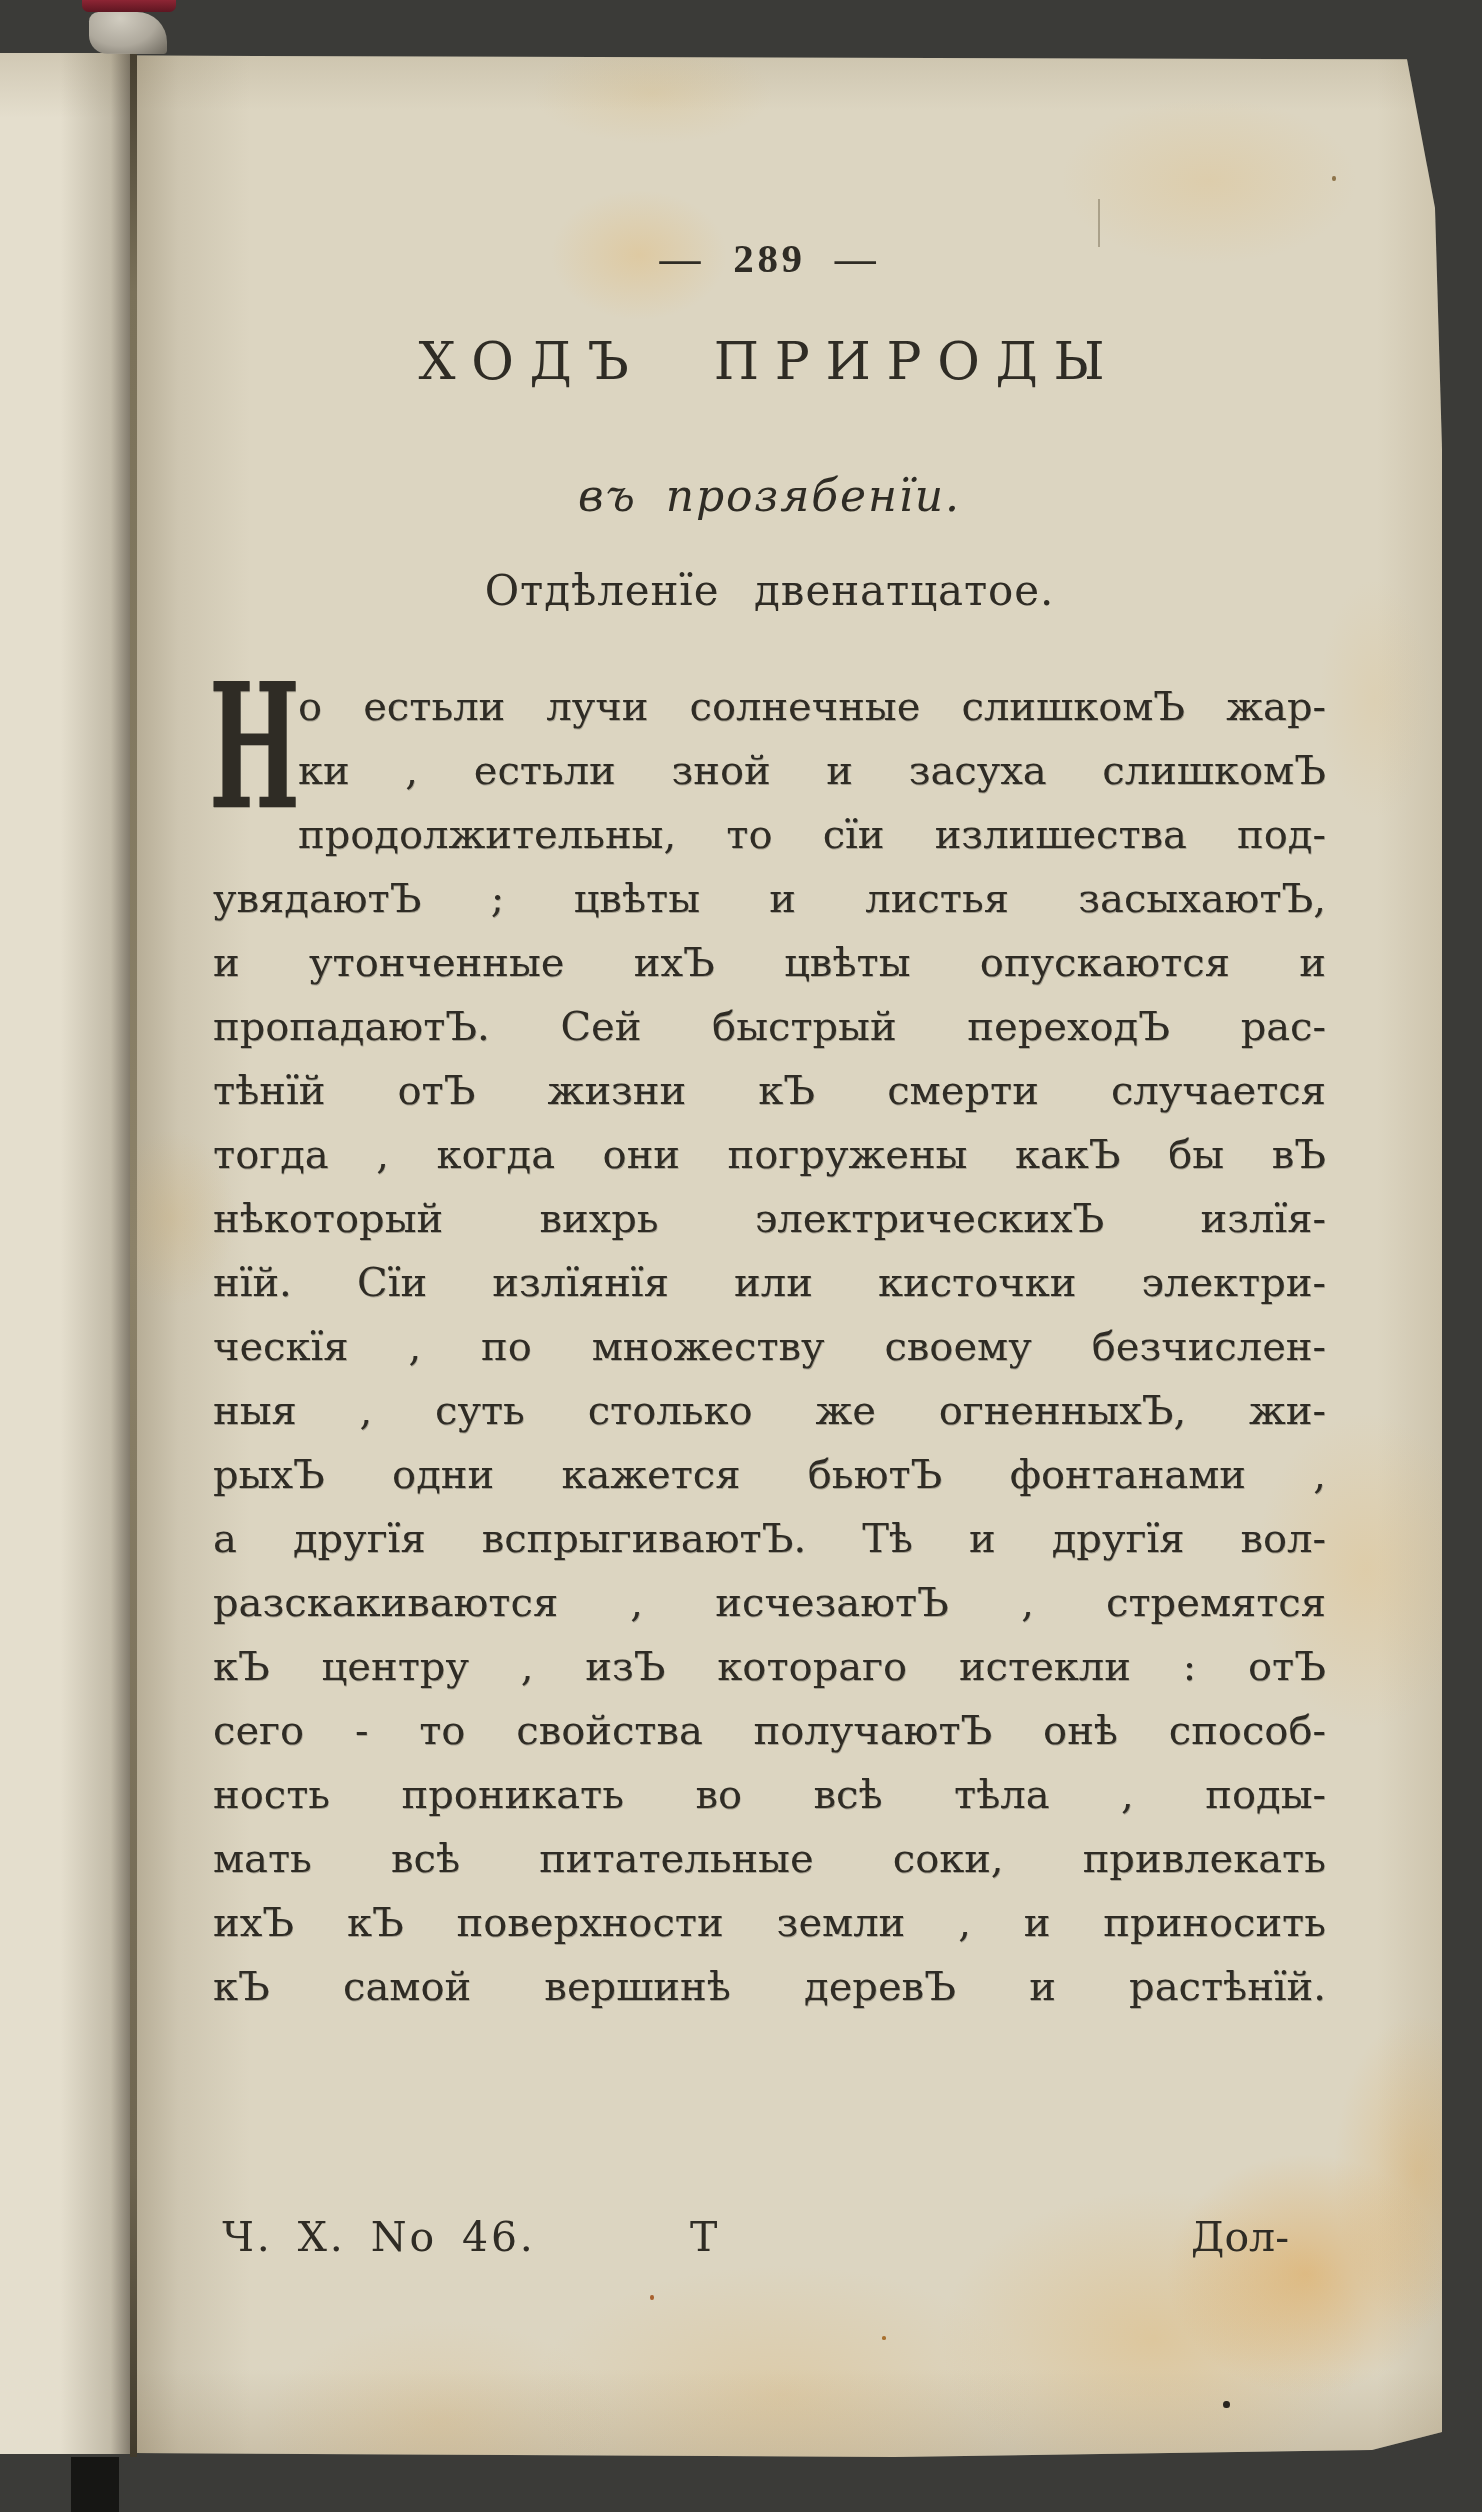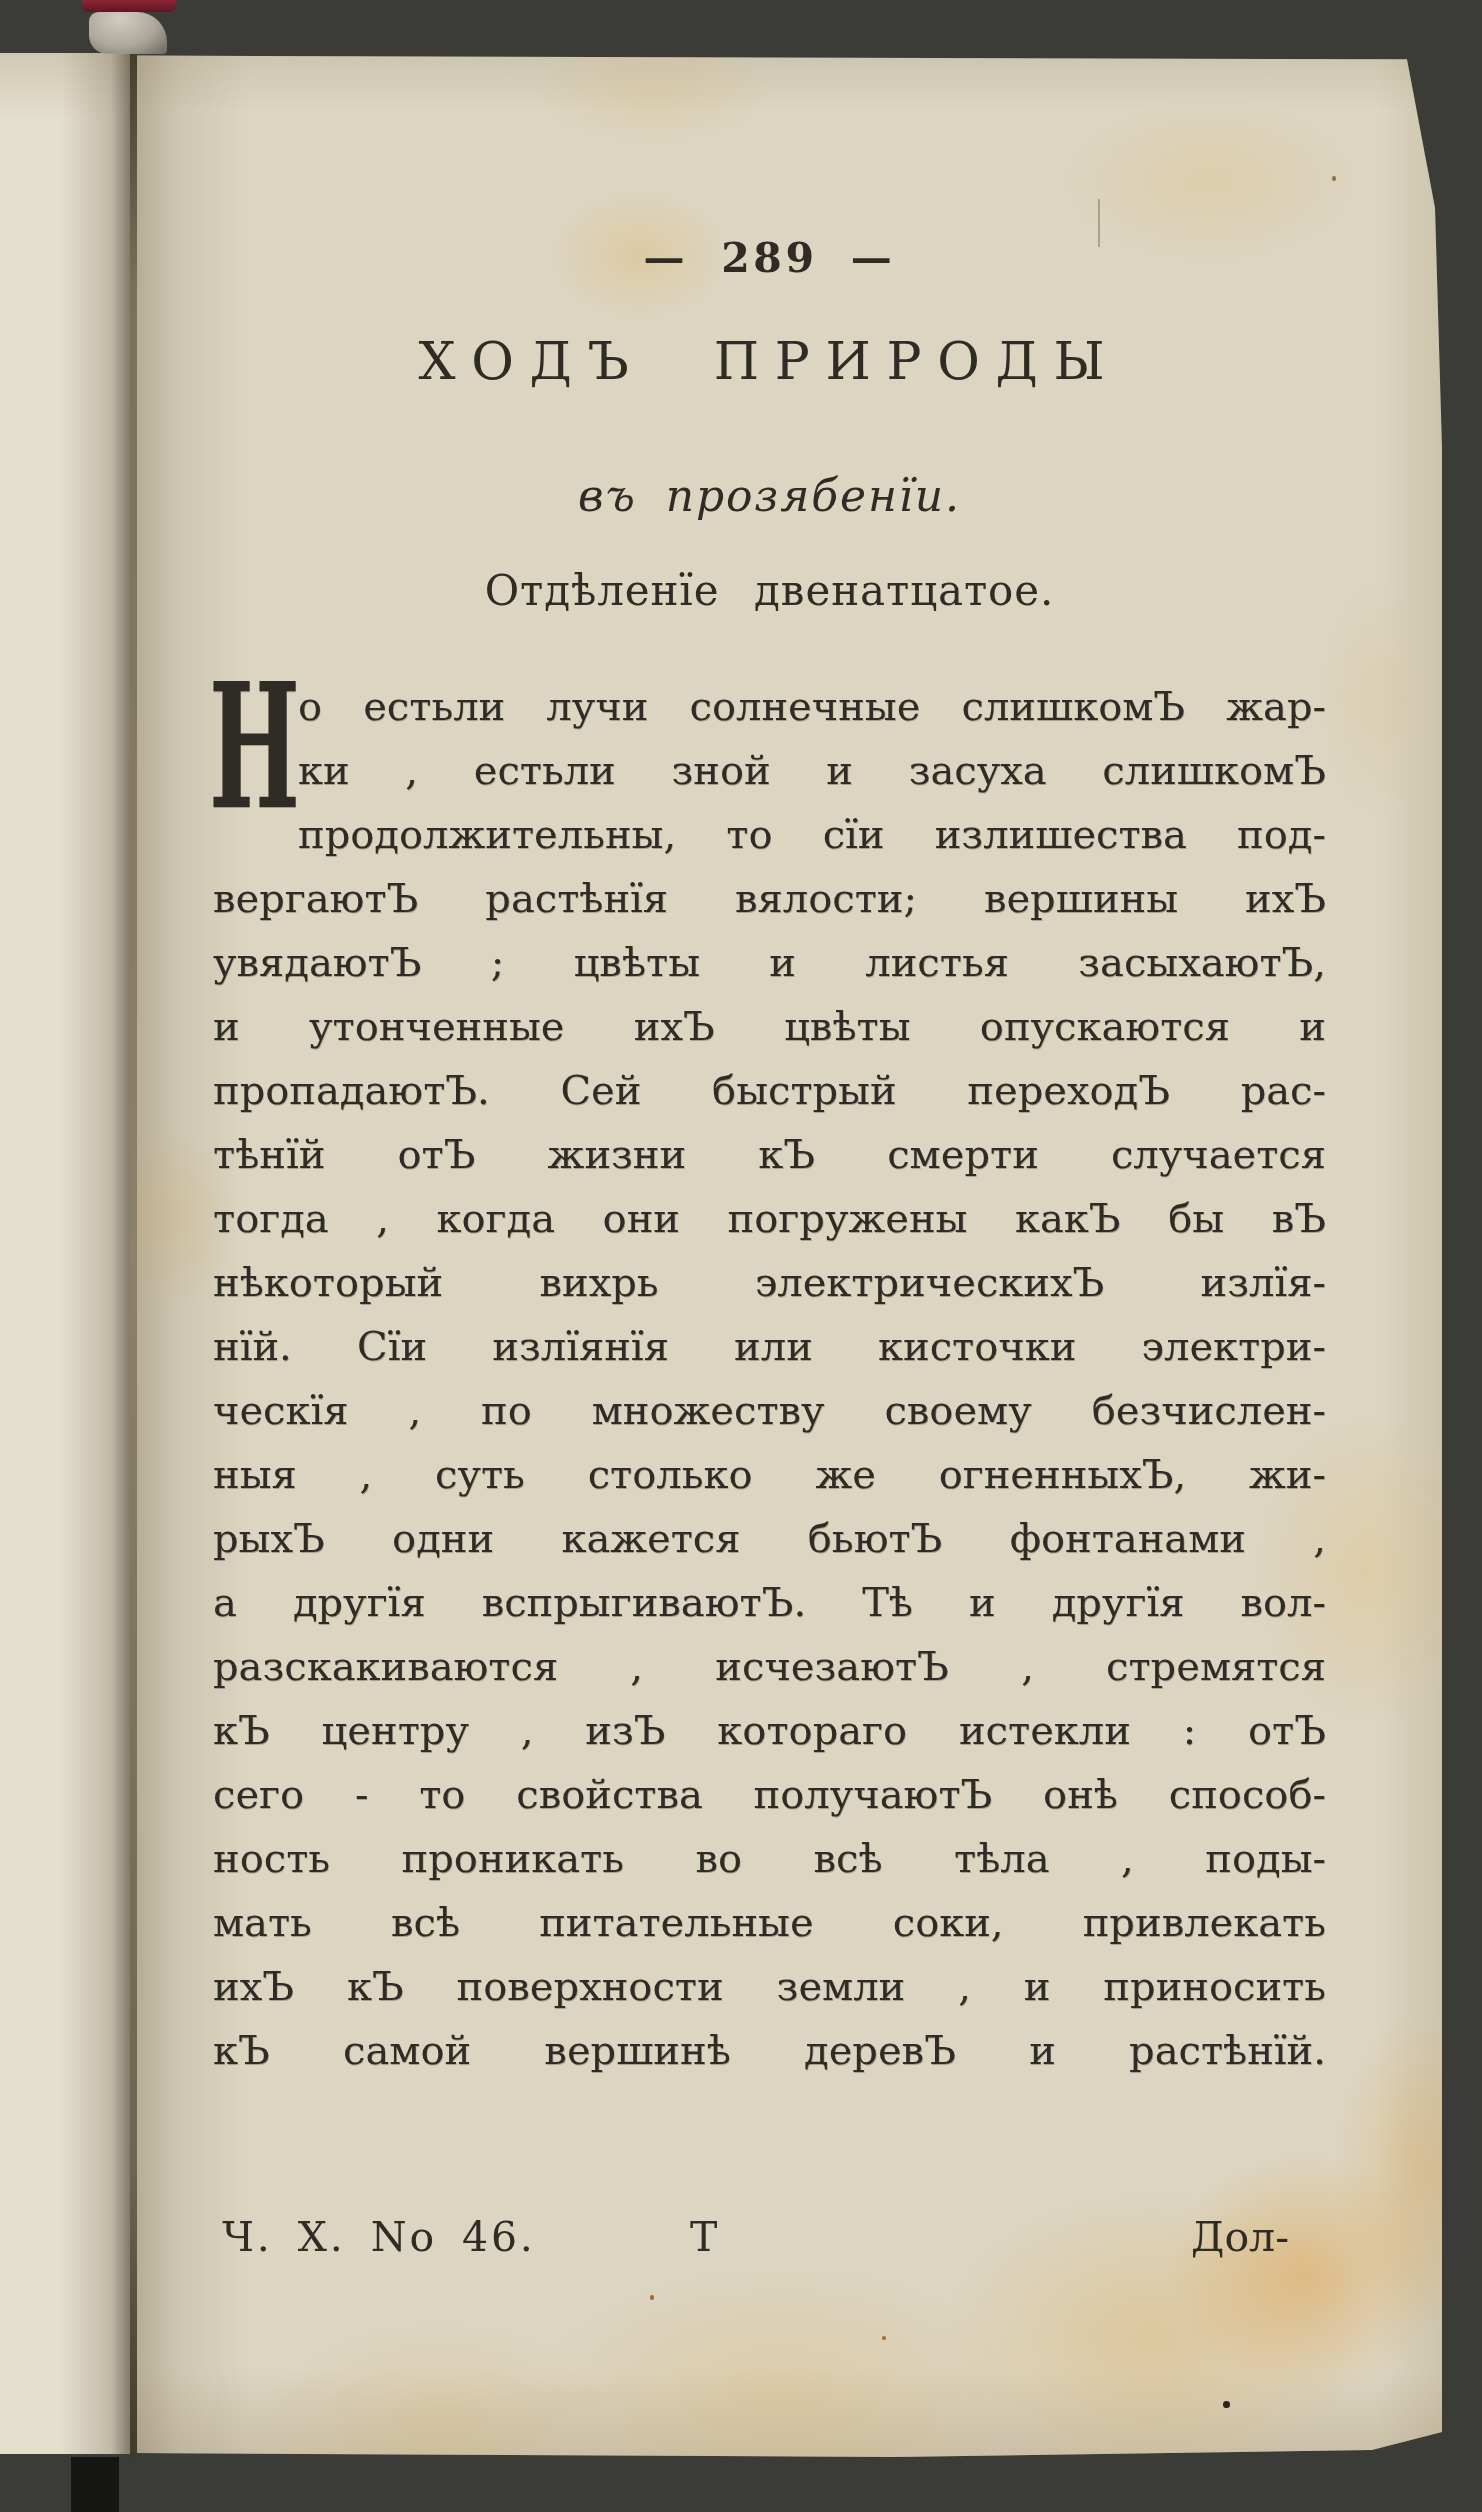--- a/index.html
+++ b/index.html
@@ -58,21 +58,21 @@
   .fiber{position:absolute;left:1098px;top:199px;width:1.9px;height:48px;background:rgba(120,110,85,.5);z-index:4;}
   .speck{position:absolute;border-radius:50%;z-index:4;}
   .speck.s1{left:1223px;top:2401px;width:6.5px;height:7.4px;background:#28251f;}
   .speck.s2{left:650px;top:2295px;width:3.7px;height:4.6px;background:#a8612f;}
   .speck.s3{left:882px;top:2336px;width:3.7px;height:3.7px;background:#a8702f;}
   .speck.s4{left:1332px;top:176px;width:3.7px;height:4.6px;background:#8e744a;}
 
   
   .content{position:absolute;inset:0;z-index:5;color:#2f2c25;}
   .content .centered{position:absolute;left:79px;width:1113px;text-align:center;}
-  .pagenum{top:183px;font-size:41px;font-weight:700;letter-spacing:3.7px;word-spacing:15px;}
+  .pagenum{top:183px;font-size:41px;font-weight:700;letter-spacing:3.7px;word-spacing:15px;font-family:Liberation Serif, serif;}
   .doc-title{top:280px;font-size:52px;letter-spacing:15.7px;word-spacing:37px;font-weight:500;}
   .doc-subtitle{top:419px;font-size:44px;font-style:italic;letter-spacing:1.9px;word-spacing:13px;}
   .doc-heading{top:515px;font-size:42px;letter-spacing:0.9px;word-spacing:20.4px;}
   .bodytext{
     position:absolute;left:79px;top:623px;width:1113px;
     font-size:40px;line-height:64px;
     text-shadow:0.6px 0.7px 0.6px rgba(47,44,37,.30);
   }
   .dropcap{
     float:left;width:72px;height:130px;margin:3.7px 16.7px 0 -3.7px;
@@ -104,21 +104,20 @@
     <div class="centered doc-title">ХОДЪ ПРИРОДЫ</div>
     <div class="centered doc-subtitle">въ прозябенїи.</div>
     <div class="centered doc-heading">Отдѣленїе двенатцатое.</div>
 
     <div class="bodytext">
       <span class="dropcap">Н</span>
       <div>
           <div class="line">о естьли лучи солнечные слишкомЪ жар-</div>
           <div class="line">ки , естьли зной и засуха слишкомЪ</div>
           <div class="line">продолжительны, то сїи излишества под-</div>
-          <div class="line">вергаютЪ растѣнїя вялости; вершины ихЪ</div>
           <div class="line">увядаютЪ ; цвѣты и листья засыхаютЪ,</div>
           <div class="line">и утонченные ихЪ цвѣты опускаются и</div>
           <div class="line">пропадаютЪ. Сей быстрый переходЪ рас-</div>
           <div class="line">тѣнїй отЪ жизни кЪ смерти случается</div>
           <div class="line">тогда , когда они погружены какЪ бы вЪ</div>
           <div class="line">нѣкоторый вихрь электрическихЪ излїя-</div>
           <div class="line">нїй. Сїи излїянїя или кисточки электри-</div>
           <div class="line">ческїя , по множеству своему безчислен-</div>
           <div class="line">ныя , суть столько же огненныхЪ, жи-</div>
           <div class="line">рыхЪ одни кажется бьютЪ фонтанами ,</div>

